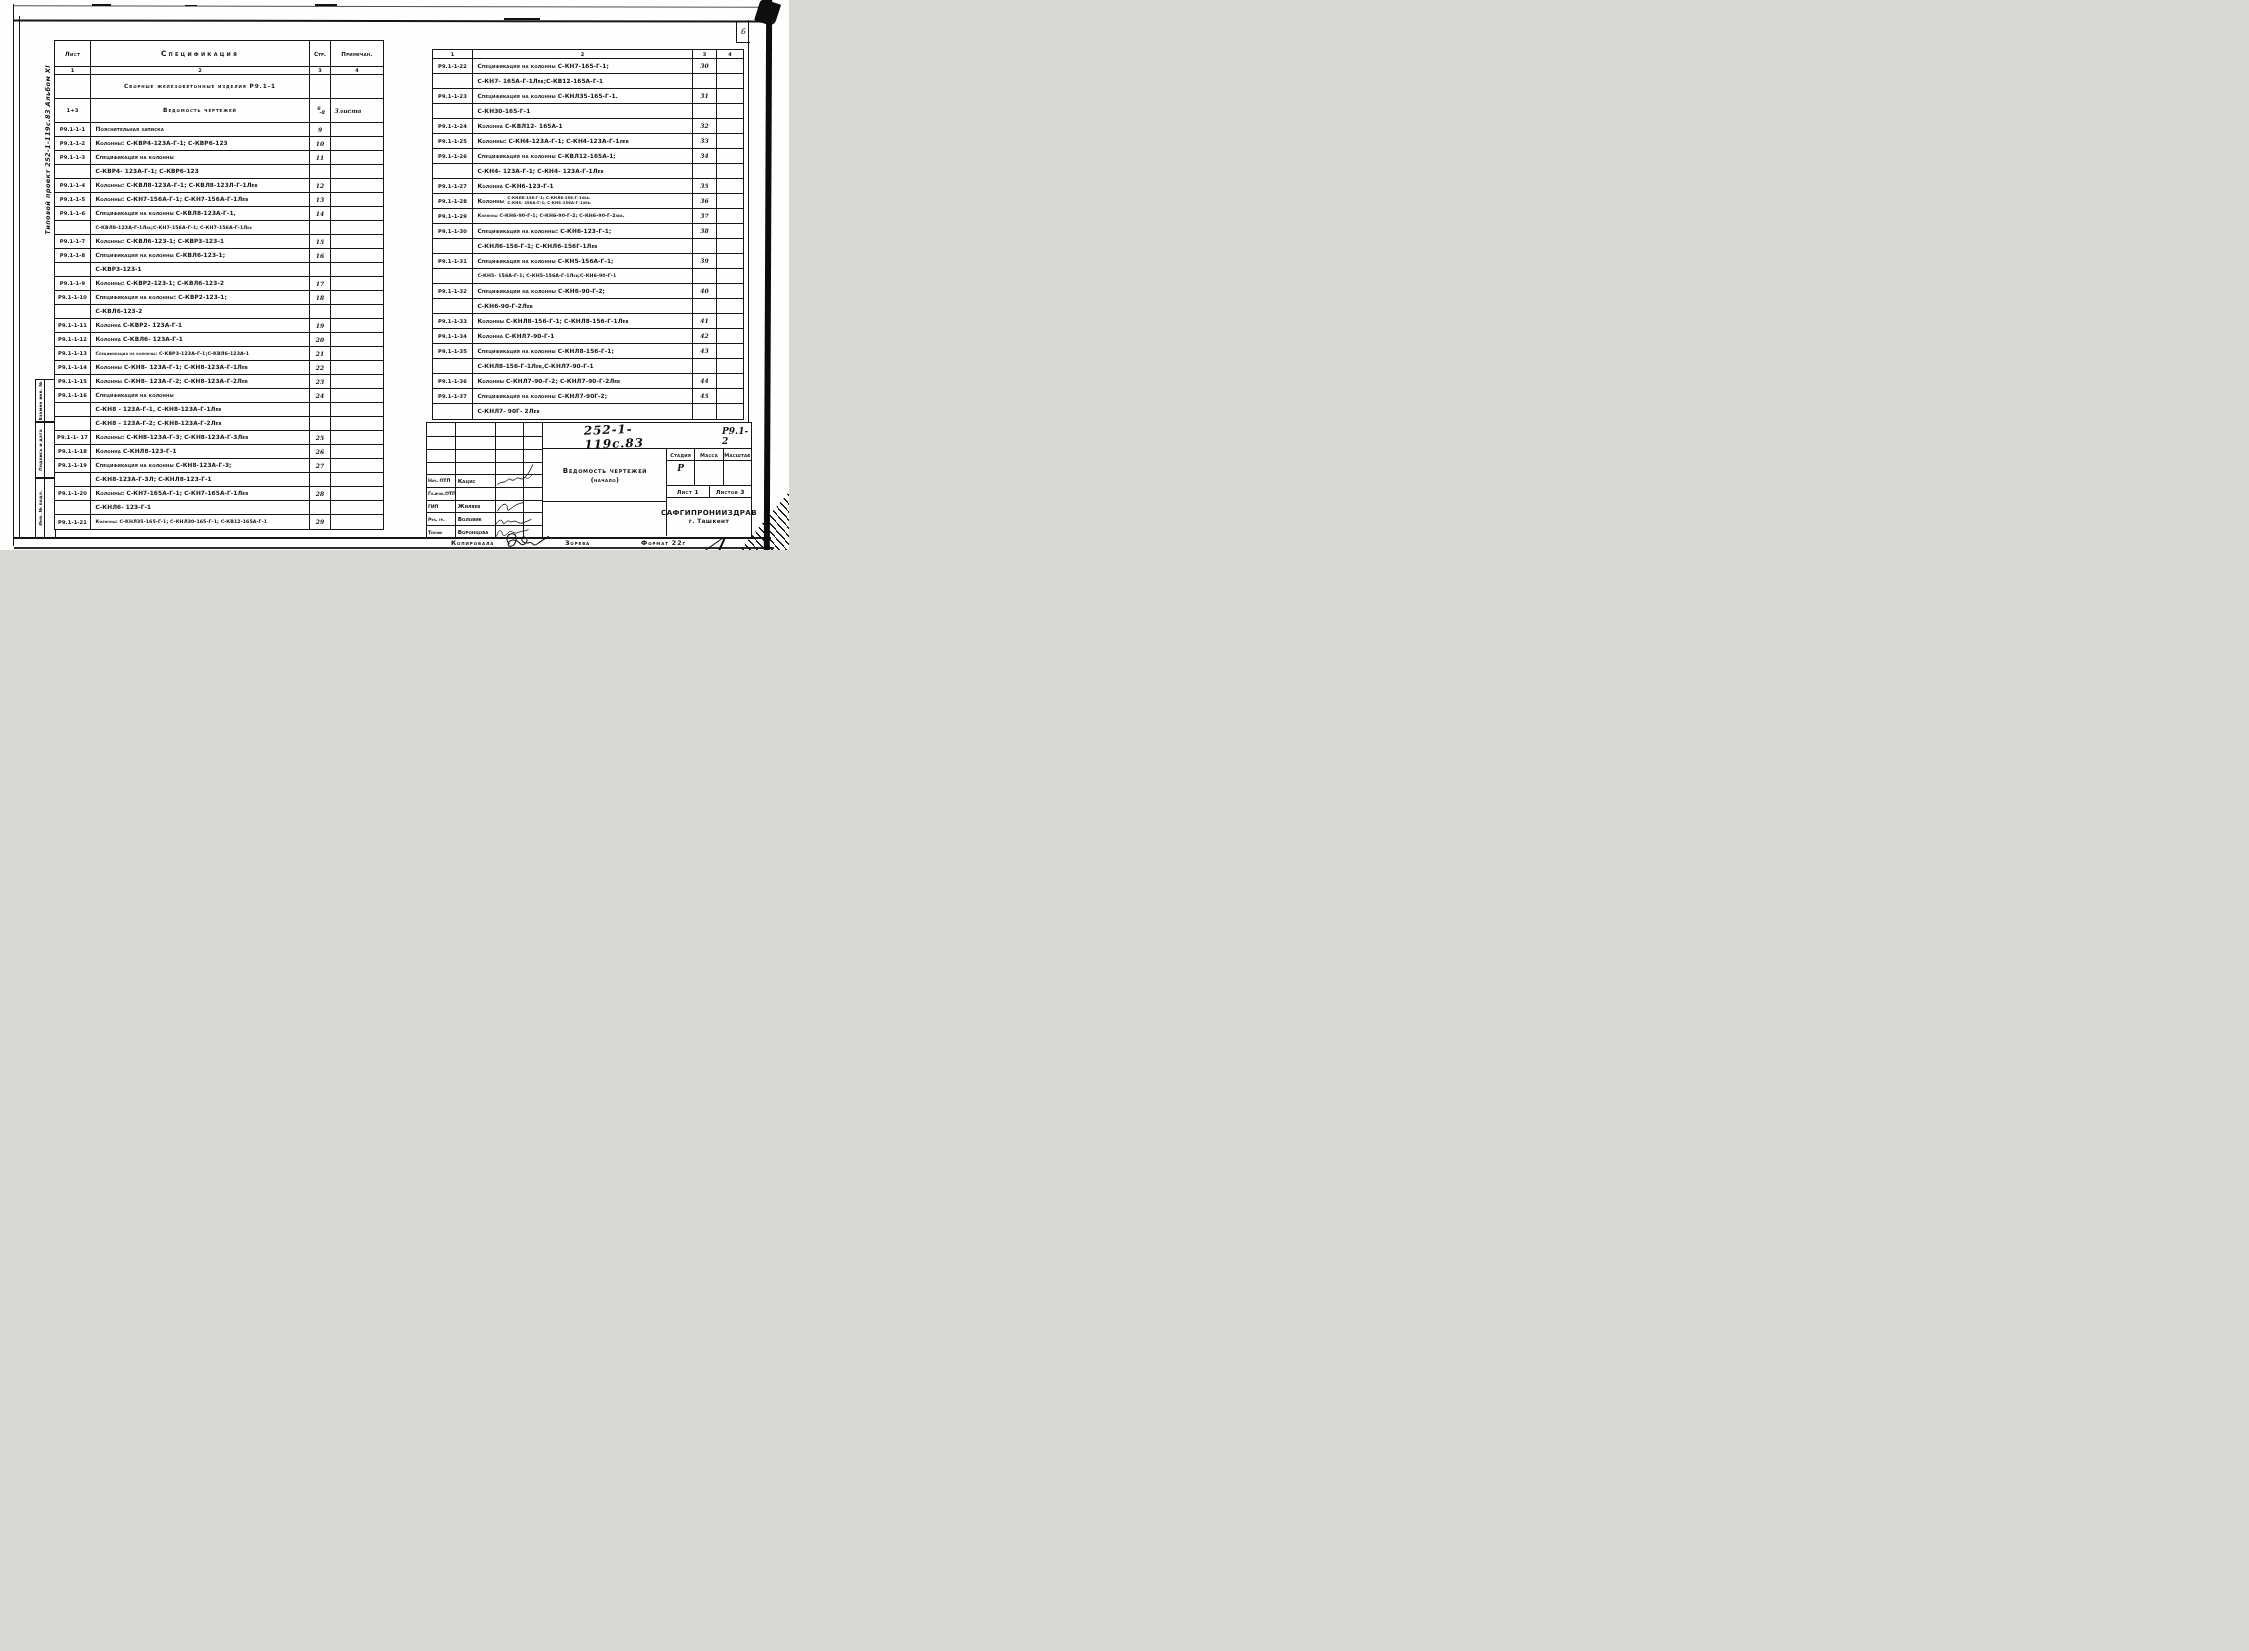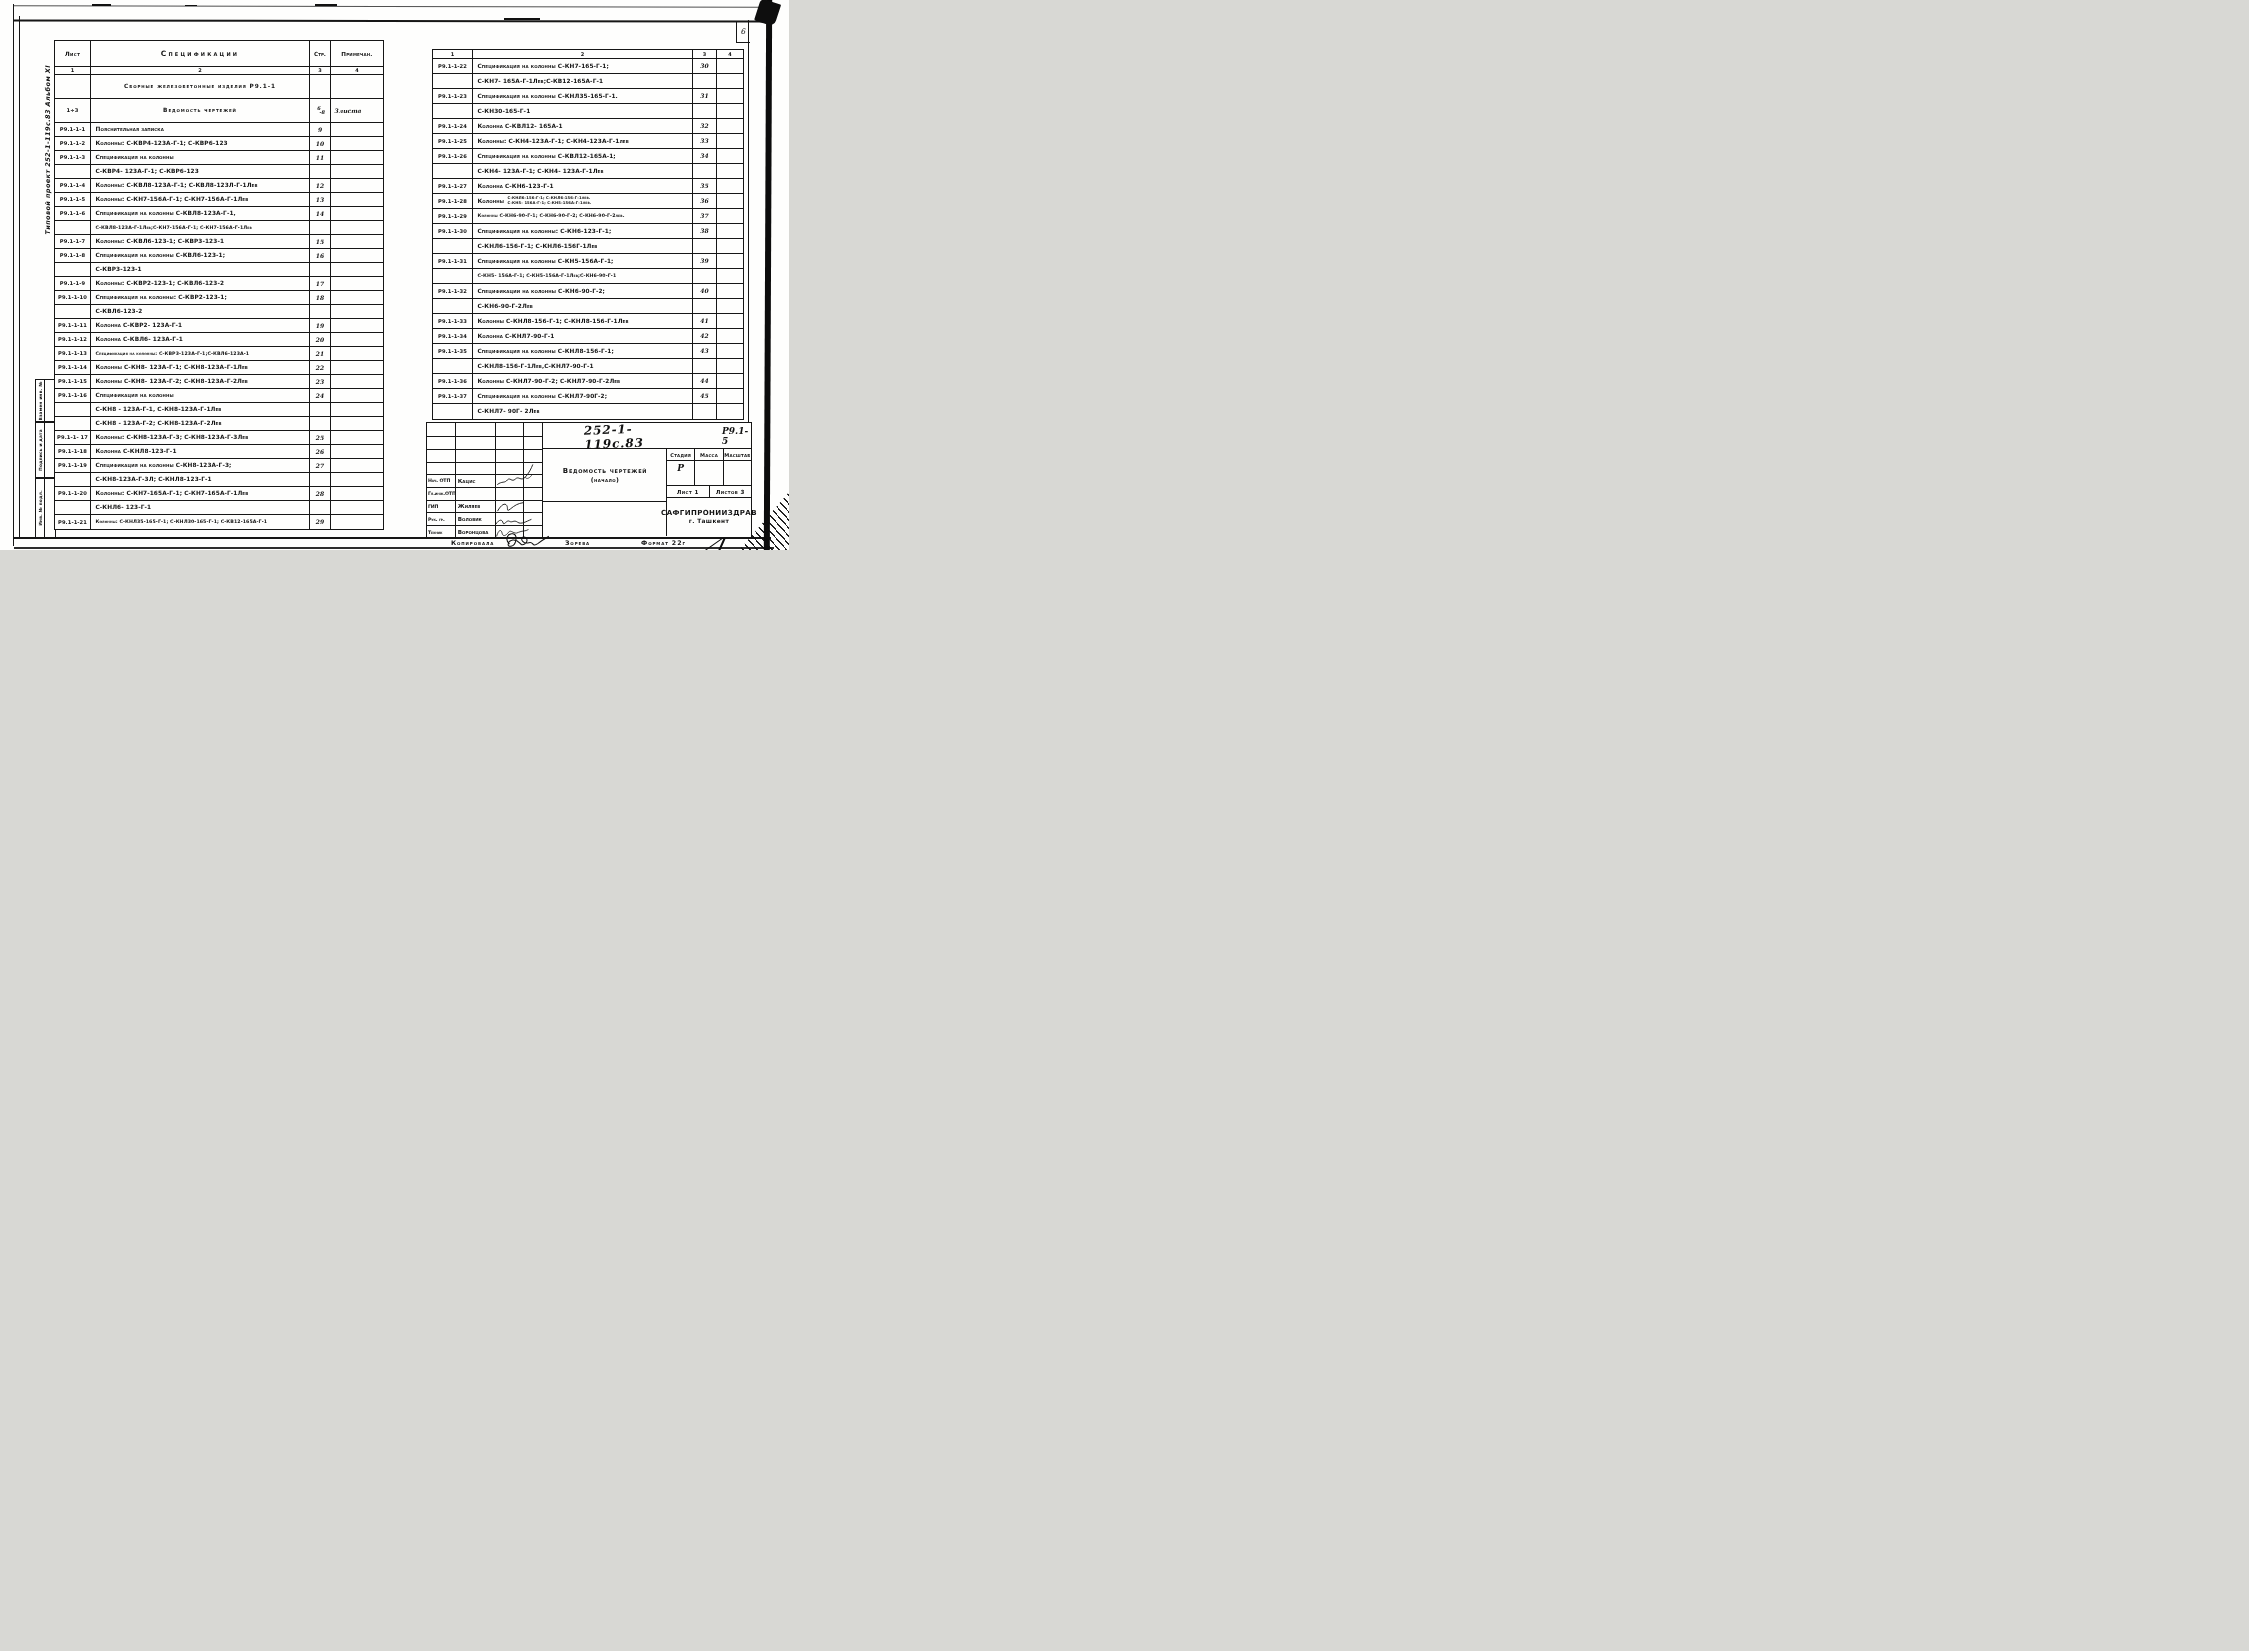--- a/index.html
+++ b/index.html
@@ -155,21 +155,21 @@
   <div class="stampbox" style="top:478px;height:60px;">
     <div class="stamp-label">
         <span>Инв. № подл.</span>
       </div>
     <div style="flex:1;"></div>
   </div>
 
   <div class="dtable" style="left:54px;top:40px;width:328px;">
     <div class="trow hdr dc" style="height:26px;">
       <div class="tc lt-s hd-list">Лист</div>
-      <div class="tc lt-n hd-name" style="justify-content:center;padding-left:0;">Спецификации</div>
+      <div class="tc lt-n hd-name" style="justify-content:center;padding-left:0;">Спецификация</div>
       <div class="tc lt-p hd-str">Стр.</div>
       <div class="tc lt-x hd-note" style="justify-content:center;padding-left:0;">Примечан.</div>
     </div>
     <div class="trow numrow" style="height:7.6px;">
       <div class="tc lt-s">1</div>
       <div class="tc lt-n" style="justify-content:center;padding-left:0;">2</div>
       <div class="tc lt-p">3</div>
       <div class="tc lt-x" style="justify-content:center;padding-left:0;">4</div>
     </div>
     <div>
@@ -583,21 +583,21 @@
         <div class="gr" style="height:12px">
           <div class="gc g1 dc">Техник</div>
           <div class="gc g2 dc">Воронцова</div>
           <div class="gc g3"></div>
           <div class="gc g4"></div>
         </div>
       </div>
 
     <div class="tb-band">
       <span class="hand tb-code">252-1-119с.83</span>
-      <span class="hand tb-album">Р9.1-5</span>
+      <span class="hand tb-album">Р9.1-2</span>
     </div>
 
     <div class="tb-center dc">
       <span class="tb-title1">Ведомость чертежей</span>
       <span class="tb-title2">(начало)</span>
     </div>
     <div class="tb-center-low"></div>
 
     <div class="tb-right">
       <div class="st-hdr dc">

